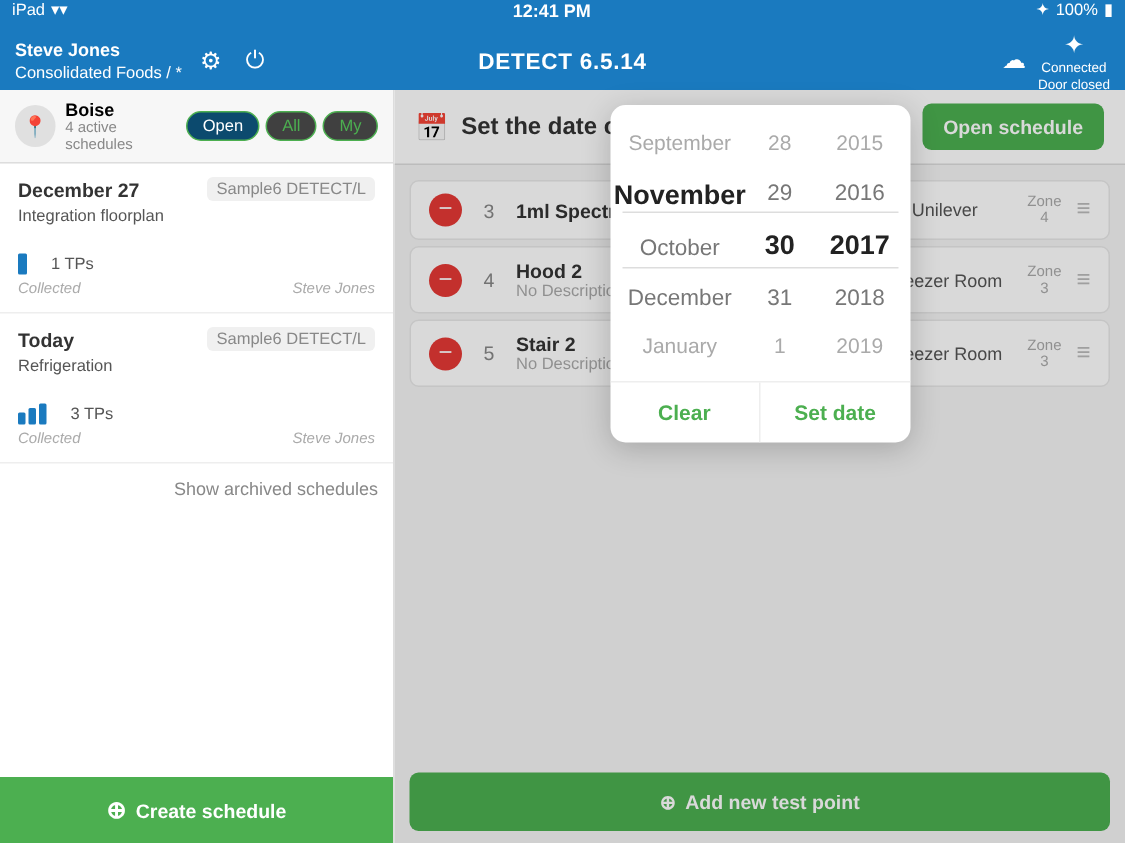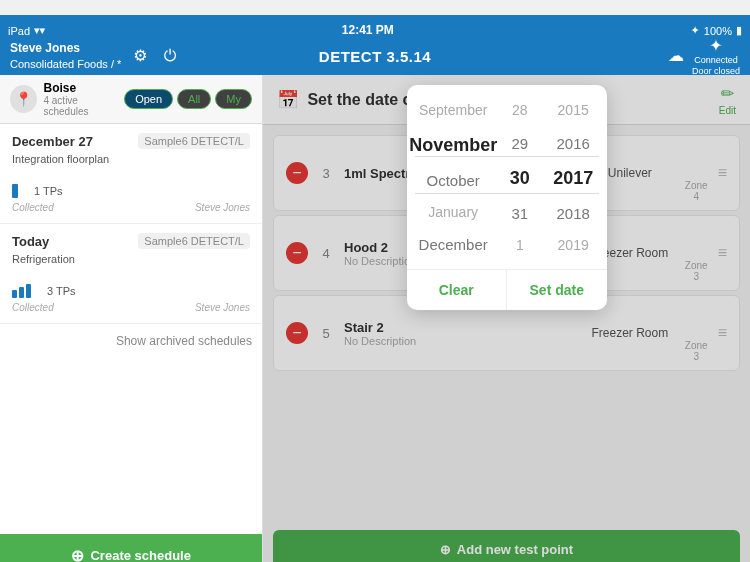--- a/index.html
+++ b/index.html
@@ -11,26 +11,25 @@
       background: #f0f0f0;
       position: relative;
     }
 
     
     .status-bar {
       background: #1a7abf;
       color: white;
       height: 22px;
       display: flex;
-      align-items: flex-end;
+      align-items: flex-start;
       justify-content: space-between;
       padding: 0 8px;
       font-size: 11px;
       font-weight: 500;
-      margin-top: 15px;
     }
     .status-left, .status-right {
       display: flex;
       align-items: center;
       gap: 4px;
     }
     .status-center { font-size: 12px; font-weight: 600; }
 
     
     .nav-bar {
@@ -253,21 +252,21 @@
       display: flex;
       align-items: center;
       gap: 10px;
       border: 1px solid #e8e8e8;
     }
     .tp-num { font-size: 13px; color: #888; width: 16px; text-align: center; }
     .tp-info { flex: 1; }
     .tp-name { font-size: 13px; font-weight: 600; color: #333; }
     .tp-desc { font-size: 11px; color: #aaa; }
     .tp-location { font-size: 12px; color: #555; width: 90px; text-align: center; }
-    .tp-zone { font-size: 11px; color: #555; text-align: center; margin-top: 36px; }
+    .tp-zone { font-size: 11px; color: #555; text-align: center; }
     .tp-zone span { display: block; font-size: 10px; color: #aaa; }
     .tp-menu { font-size: 16px; color: #bbb; cursor: pointer; }
     .delete-btn {
       width: 22px;
       height: 22px;
       border-radius: 50%;
       background: #e53935;
       color: white;
       border: none;
       font-size: 16px;
@@ -406,21 +405,21 @@
 
 <div class="nav-bar">
   <div class="nav-left">
     <div class="nav-user">
       <div class="name">Steve Jones</div>
       <div>Consolidated Foods / *</div>
     </div>
     <button class="nav-icon-btn">⚙</button>
     <button class="nav-icon-btn">⏻</button>
   </div>
-  <div class="nav-center">DETECT 3.5.14</div>
+  <div class="nav-center">DETECT 6.5.14</div>
   <div class="nav-right">
     <div class="connected-badge">
       <span class="icon">☁</span>
     </div>
     <div class="connected-badge">
       <span class="icon">✦</span>
       <span>Connected</span>
       <span>Door closed</span>
     </div>
   </div>
@@ -496,20 +495,21 @@
     <div class="right-header">
       <div class="right-header-title">
         <span class="calendar-icon">📅</span>
         <span>Set the date of the schedule</span>
       </div>
       <div class="right-header-actions">
         <button class="edit-btn">
           <span class="edit-icon">✏</span>
           <span>Edit</span>
         </button>
+        <button class="open-schedule-btn">Open schedule</button>
       </div>
     </div>
 
     <div class="tp-list">
 
       <div class="tp-item">
         <button class="delete-btn">−</button>
         <span class="tp-num">3</span>
         <div class="tp-info">
           <div class="tp-name">1ml Spectrum stock</div>
@@ -561,22 +561,22 @@
 
     <div class="date-picker-overlay">
       <div class="date-picker">
         <div class="date-picker-scroll">
           <div class="date-picker-divider"></div>
 
           <div class="date-col date-col-month">
             <div class="date-row far">September</div>
             <div class="date-row selected">November</div>
             <div class="date-row near">October</div>
+            <div class="date-row near">December</div>
             <div class="date-row far">January</div>
-            <div class="date-row near">December</div>
           </div>
 
           <div class="date-col" style="flex:0.6;">
             <div class="date-row far">28</div>
             <div class="date-row near">29</div>
             <div class="date-row selected">30</div>
             <div class="date-row near">31</div>
             <div class="date-row far">1</div>
           </div>
 

